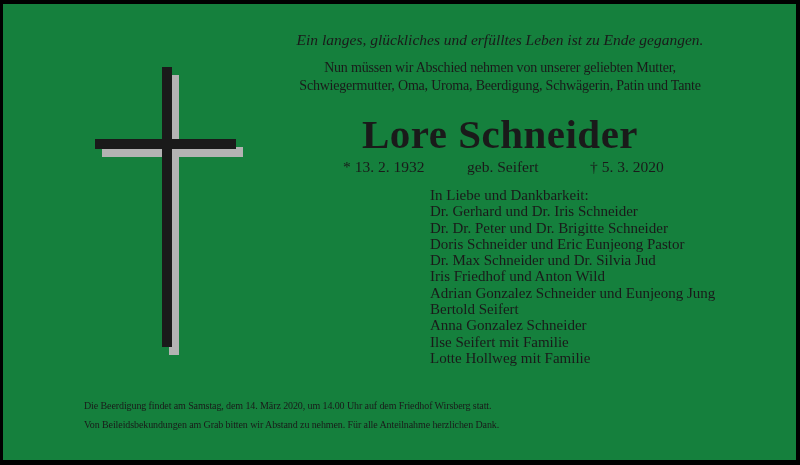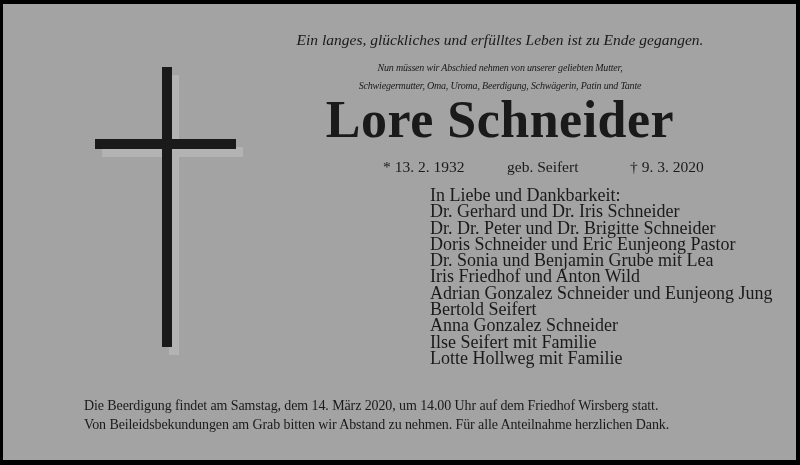--- a/index.html
+++ b/index.html
@@ -5,21 +5,21 @@
   html, body {
     margin: 0;
     padding: 0;
     background: #ffffff;
   }
   .notice {
     position: relative;
     width: 800px;
     height: 465px;
     box-sizing: border-box;
-    background: #a3a3a3;
+    background: #15803d;
     border-style: solid;
     border-color: #000000;
     border-width: 4px 4px 5px 3px;
     overflow: hidden;
     font-family: "Liberation Serif", "DejaVu Serif", serif;
     color: #1a1a1a;
   }
   
   .cross-part { position: absolute; }
   .shadow { background: #b3b3b3; }
@@ -36,55 +36,53 @@
     text-align: center;
   }
   .epigraph {
     top: 26px;
     font-size: 15.5px;
     font-style: italic;
     line-height: 19px;
   }
   .intro {
     top: 55px;
-    font-size: 10px;
+    font-size: 14px;
     line-height: 17.5px;
     letter-spacing: -0.2px;
-    font-style: italic;
   }
   .deceased-name {
-    top: 87px;
-    font-size: 52px;
+    top: 108px;
+    font-size: 41px;
     font-weight: bold;
     letter-spacing: 0.5px;
     line-height: 1.1;
   }
   .date-item {
     position: absolute;
     top: 154px;
     font-size: 15.5px;
     white-space: nowrap;
-    margin-left: 40px;
   }
   .birth-date  { left: 340px; }
   .maiden-name { left: 464px; }
   .death-date  { left: 587px; }
   .mourners {
     position: absolute;
     left: 427px;
     top: 183px;
-    font-size: 18px;
+    font-size: 15px;
     line-height: 16.3px;
     white-space: nowrap;
   }
   .footer {
     position: absolute;
     left: 81px;
     top: 392px;
-    font-size: 14px;
+    font-size: 10px;
     line-height: 19.2px;
     letter-spacing: -0.1px;
     white-space: nowrap;
   }
 </style>
 </head>
 <body>
 
 <div class="notice">
 
@@ -100,29 +98,29 @@
   <div class="centered intro">
     <div>Nun müssen wir Abschied nehmen von unserer geliebten Mutter,</div>
     <div>Schwiegermutter, Oma, Uroma, Beerdigung, Schwägerin, Patin und Tante</div>
   </div>
 
   <div class="centered deceased-name">Lore Schneider</div>
 
   <div>
     <span class="date-item birth-date">* 13. 2. 1932</span>
     <span class="date-item maiden-name">geb. Seifert</span>
-    <span class="date-item death-date">† 9. 3. 2020</span>
+    <span class="date-item death-date">† 5. 3. 2020</span>
   </div>
 
   <div class="mourners">
     <div>In Liebe und Dankbarkeit:</div>
     <div>Dr. Gerhard und Dr. Iris Schneider</div>
     <div>Dr. Dr. Peter und Dr. Brigitte Schneider</div>
     <div>Doris Schneider und Eric Eunjeong Pastor</div>
-    <div>Dr. Sonia und Benjamin Grube mit Lea</div>
+    <div>Dr. Max Schneider und Dr. Silvia Jud</div>
     <div>Iris Friedhof und Anton Wild</div>
     <div>Adrian Gonzalez Schneider und Eunjeong Jung</div>
     <div>Bertold Seifert</div>
     <div>Anna Gonzalez Schneider</div>
     <div>Ilse Seifert mit Familie</div>
     <div>Lotte Hollweg mit Familie</div>
   </div>
 
   <div class="footer">
     <div>Die Beerdigung findet am Samstag, dem 14. März 2020, um 14.00 Uhr auf dem Friedhof Wirsberg statt.</div>

